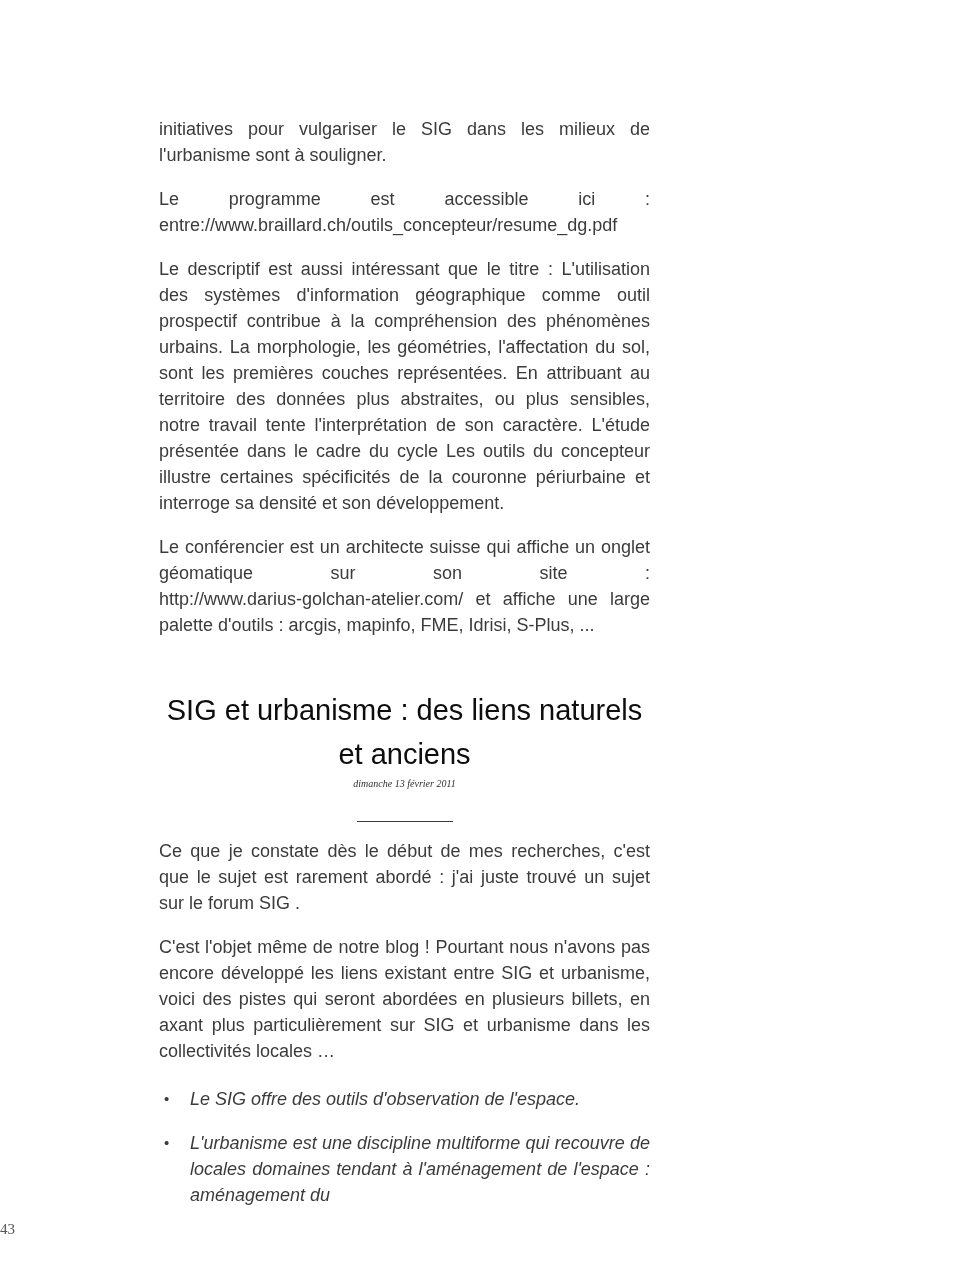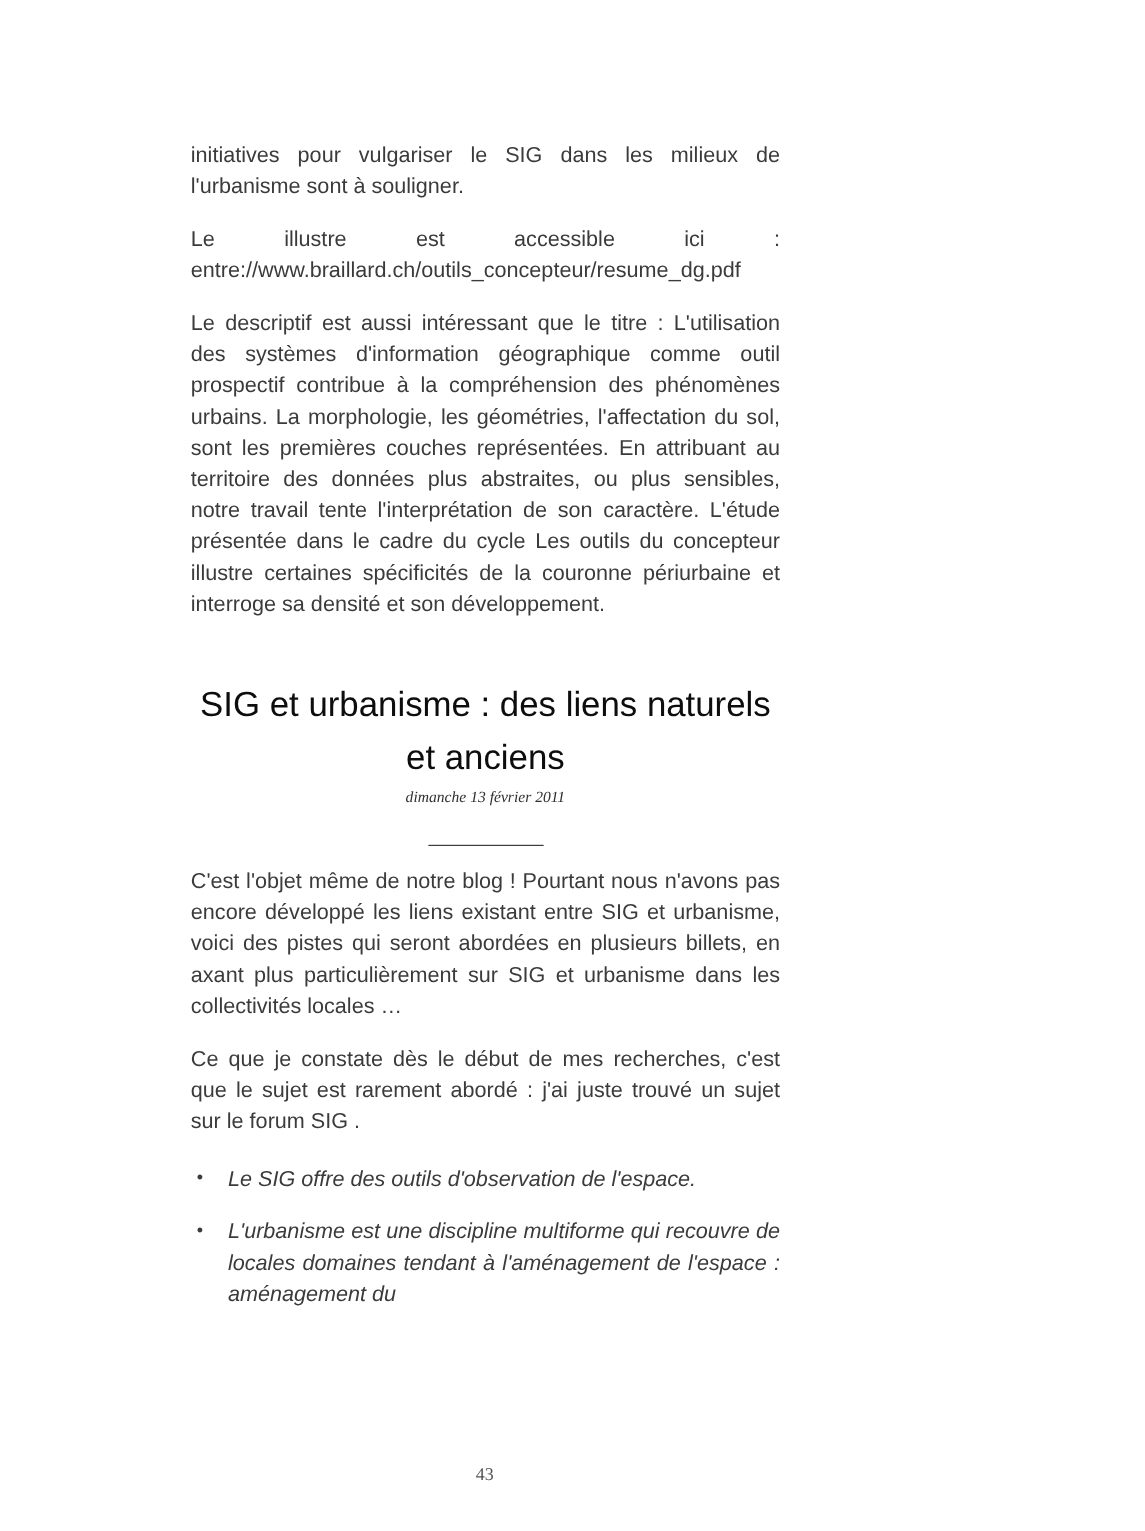--- a/index.html
+++ b/index.html
@@ -35,21 +35,21 @@
     font-weight: 400;
     color: #0d0d0d;
     font-size: 29px;
     line-height: 44px;
     text-align: center;
     margin: 50px 0 2px 0;
   }
   .article-date {
     font-family: "Liberation Serif", serif;
     font-style: italic;
-    font-size: 13px;
+    font-size: 10px;
     color: #2e2e2e;
     text-align: center;
   }
   .separator {
     width: 96px;
     height: 0;
     border-top: 1.5px solid #3b3b3b;
     margin: 32px auto 16px auto;
   }
   .bullet-list {
@@ -73,53 +73,58 @@
   .bullet-text {
     flex: 1;
     text-align: justify;
     font-style: italic;
   }
   .page-footer {
     position: absolute;
     left: 0;
     right: 0;
     top: 1220px;
-    text-align: center;
+    text-align: left;
   }
   .page-number {
     font-family: "Liberation Serif", serif;
     font-size: 15px;
     color: #555555;
   }
 </style>
 </head>
 <body>
 
 <div class="page">
   <main class="content">
 
     <p class="body-text">initiatives pour vulgariser le SIG dans les milieux de l'urbanisme sont à souligner.</p>
 
     <p class="body-text">
-      <span>Le illustre est accessible ici :</span>
+      <span>Le programme est accessible ici :</span>
       <span class="nowrap">entre://www.braillard.ch/outils_concepteur/resume_dg.pdf</span>
     </p>
 
     <p class="body-text">Le descriptif est aussi intéressant que le titre : L'utilisation des systèmes d'information géographique comme outil prospectif contribue à la compréhension des phénomènes urbains. La morphologie, les géométries, l'affectation du sol, sont les premières couches représentées. En attribuant au territoire des données plus abstraites, ou plus sensibles, notre travail tente l'interprétation de son caractère. L'étude présentée dans le cadre du cycle Les outils du concepteur illustre certaines spécificités de la couronne périurbaine et interroge sa densité et son développement.</p>
 
+    <p class="body-text">
+      <span>Le conférencier est un architecte suisse qui affiche un onglet géomatique sur son site :</span>
+      <span class="nowrap">http://www.darius-golchan-atelier.com/</span>
+      <span>et affiche une large palette d'outils : arcgis, mapinfo, FME, Idrisi, S-Plus, ...</span>
+    </p>
 
     <h1 class="article-title">SIG et urbanisme : des liens naturels et anciens</h1>
 
     <div class="article-date">dimanche 13 février 2011</div>
 
     <div class="separator"></div>
 
+    <p class="body-text">Ce que je constate dès le début de mes recherches, c'est que le sujet est rarement abordé : j'ai juste trouvé un sujet sur le forum SIG .</p>
+
     <p class="body-text">C'est l'objet même de notre blog ! Pourtant nous n'avons pas encore développé les liens existant entre SIG et urbanisme, voici des pistes qui seront abordées en plusieurs billets, en axant plus particulièrement sur SIG et urbanisme dans les collectivités locales …</p>
-
-    <p class="body-text">Ce que je constate dès le début de mes recherches, c'est que le sujet est rarement abordé : j'ai juste trouvé un sujet sur le forum SIG .</p>
 
 
     <ul class="bullet-list">
       <li class="bullet-item">
         <span class="bullet-marker">•</span>
         <span class="bullet-text">Le SIG offre des outils d'observation de l'espace.</span>
       </li>
       <li class="bullet-item">
         <span class="bullet-marker">•</span>
         <span class="bullet-text">L'urbanisme est une discipline multiforme qui recouvre de locales domaines tendant à l'aménagement de l'espace : aménagement du</span>

